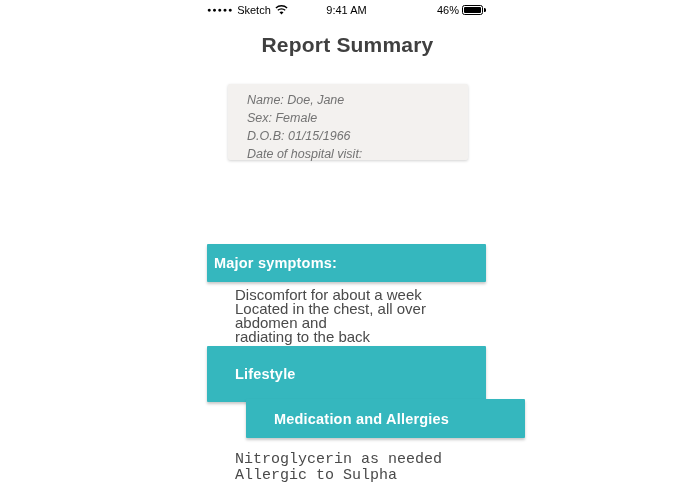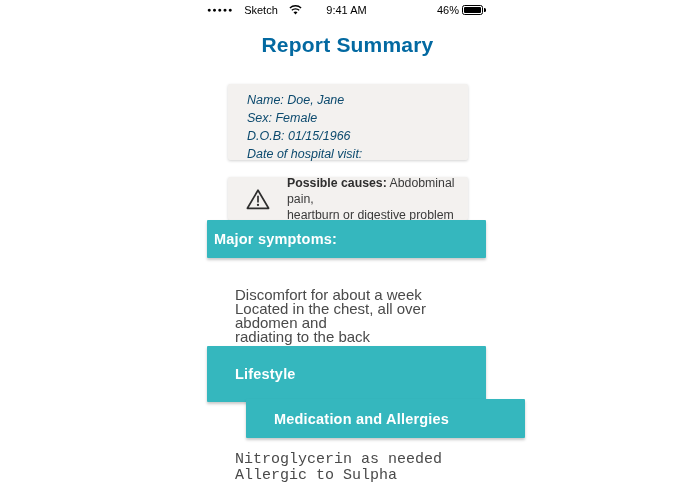--- a/index.html
+++ b/index.html
@@ -11,21 +11,21 @@
     color: #000;
   }
   .screen { position: absolute; inset: 0; background: #fff; }
 
   
   .status-bar {
     position: absolute; top: 3px; left: 207px; width: 279px; height: 14px;
     display: flex; align-items: center; justify-content: space-between;
     font-size: 11px; color: #000;
   }
-  .sb-left { display: flex; align-items: center; gap: 11px; text-align: center; }
+  .sb-left { display: flex; align-items: center; gap: 4px; text-align: center; }
   .dots { font-size: 7px; letter-spacing: 1px; line-height: 1; position: relative; top: -1px; }
   .carrier { font-size: 11px; }
   .wifi svg { display: block; }
   .sb-time {
     position: absolute; left: 50%; transform: translateX(-50%);
     font-size: 11px;
   }
   .sb-right { display: flex; align-items: center; gap: 3px; }
   .battery {
     display: inline-block; width: 21px; height: 10px;
@@ -34,33 +34,33 @@
   .battery-fill { display: block; width: 100%; height: 100%; background: #000; border-radius: 1px; }
   .battery-nub {
     display: inline-block; width: 2px; height: 4px; background: #000;
     border-radius: 0 1.5px 1.5px 0; margin-left: -2px;
   }
 
   
   .title {
     position: absolute; top: 33px; left: 0; width: 100%;
     text-align: center; font-size: 21px; font-weight: bold;
-    color: #0369a1; letter-spacing: 0.2px;
+    color: #404040; letter-spacing: 0.2px;
   }
 
   
   .panel {
     position: absolute; left: 228px; width: 240px;
     background: #F3F1EF; border-radius: 2px;
     box-shadow: 0 1px 3px rgba(0,0,0,0.18);
   }
   .info-panel {
     top: 84px; height: 76px;
     padding: 7px 10px 0 19px;
-    font-style: italic; font-size: 12.5px; line-height: 18px; color: #0c4a6e;
+    font-style: italic; font-size: 12.5px; line-height: 18px; color: #737373;
   }
   .warning-panel {
     top: 177px; height: 43px;
     display: flex; align-items: center;
   }
   .warn-icon { margin-left: 17px; display: inline-flex; }
   .warn-icon svg { display: block; }
   .warn-text {
     margin-left: 16px; width: 182px;
     font-size: 12.3px; line-height: 16px; color: #3A3A3A;
@@ -70,21 +70,21 @@
 
   
   .bar {
     position: absolute; left: 207px; width: 279px; height: 38px;
     background: #35B7BE; border-radius: 1px;
     box-shadow: 0 2px 3px rgba(0,0,0,0.22);
     display: flex; align-items: center;
     color: #ffffff; font-weight: bold; font-size: 14.5px;
     padding-left: 28px; letter-spacing: 0.2px;
   }
-  .bar-0 { top: 220px; padding-left: 7px; }
+  .bar-0 { top: 244px; padding-left: 7px; }
   .bar-1 { top: 346px; height: 56px; }
   .bar-2 { top: 399px; height: 39px; margin-left: 39px; }
 
   
   .body-text {
     position: absolute; left: 235px; width: 250px;
     font-size: 15px; line-height: 14px; color: #4A4A4A;
     white-space: pre-line;
   }
   .body-0 { top: 288px; }
@@ -119,34 +119,20 @@
 
   <h1 class="title">Report Summary</h1>
 
   <section class="panel info-panel">
     <div>Name: Doe, Jane</div>
     <div>Sex: Female</div>
     <div>D.O.B: 01/15/1966</div>
     <div>Date of hospital visit:</div>
   </section>
 
-  <section class="panel warning-panel">
-    <span class="warn-icon">
-      <svg width="26" height="24" viewBox="0 0 26 24">
-        <path d="M13 3.2 L23.6 21.3 H2.4 Z" fill="none" stroke="#2E2E2E" stroke-width="1.7" stroke-linejoin="round"></path>
-        <line x1="13" y1="9.4" x2="13" y2="14.8" stroke="#2E2E2E" stroke-width="1.7" stroke-linecap="round"></line>
-        <circle cx="13" cy="17.9" r="1.15" fill="#2E2E2E"></circle>
-      </svg>
-    </span>
-    <p class="warn-text">
-      <b>Possible causes:</b>
-      <span class="pre">Abdobminal pain,
-heartburn or digestive problem</span>
-    </p>
-  </section>
 
   <div class="bar bar-0">
     <span>Major symptoms:</span>
   </div>
   <p class="body-text body-0">Discomfort for about a week
 Located in the chest, all over abdomen and
 radiating to the back</p>
 
   <div class="bar bar-1">
     <span>Lifestyle</span>

